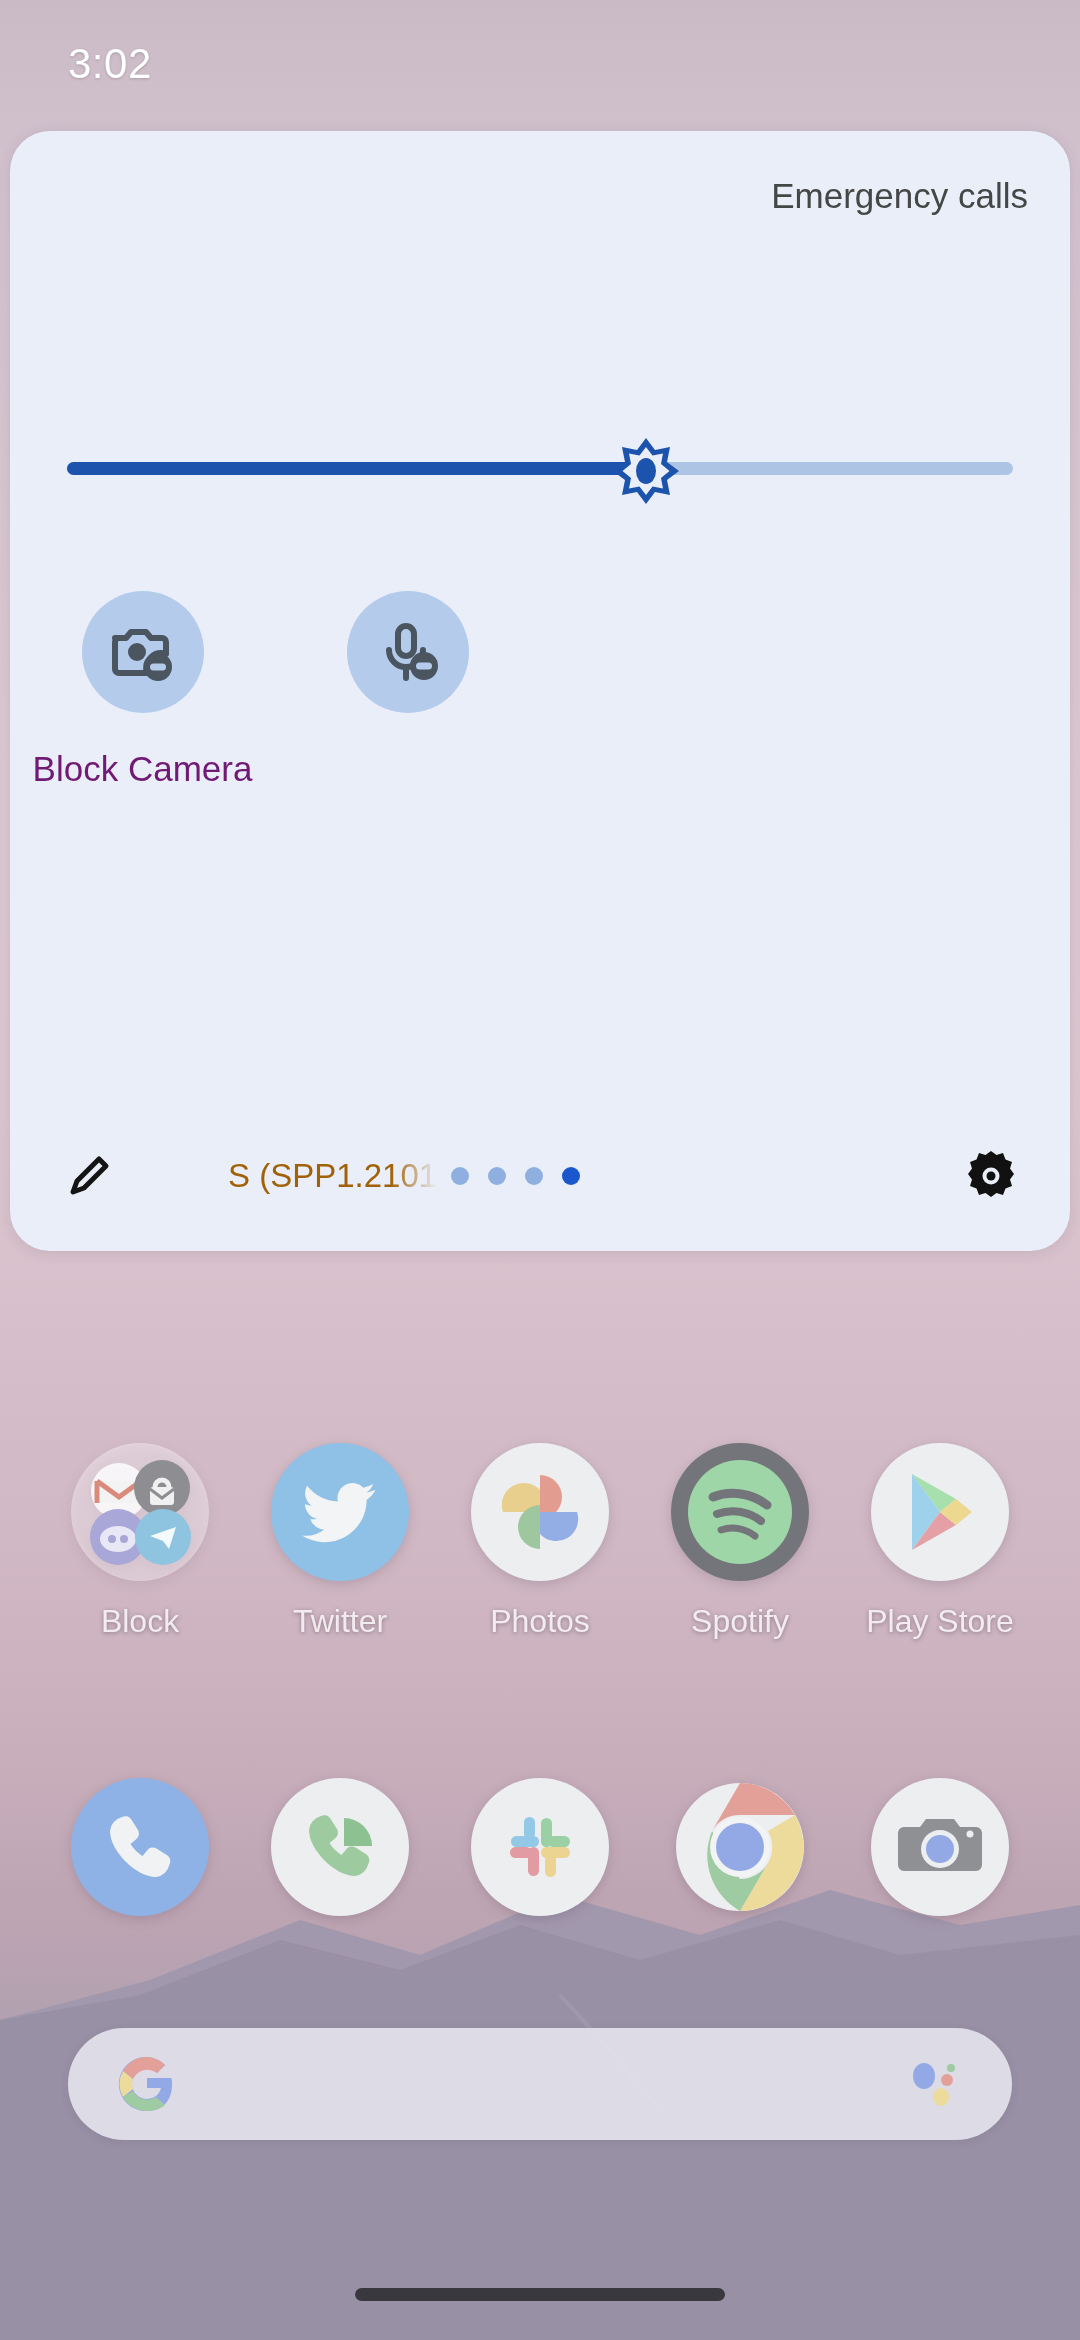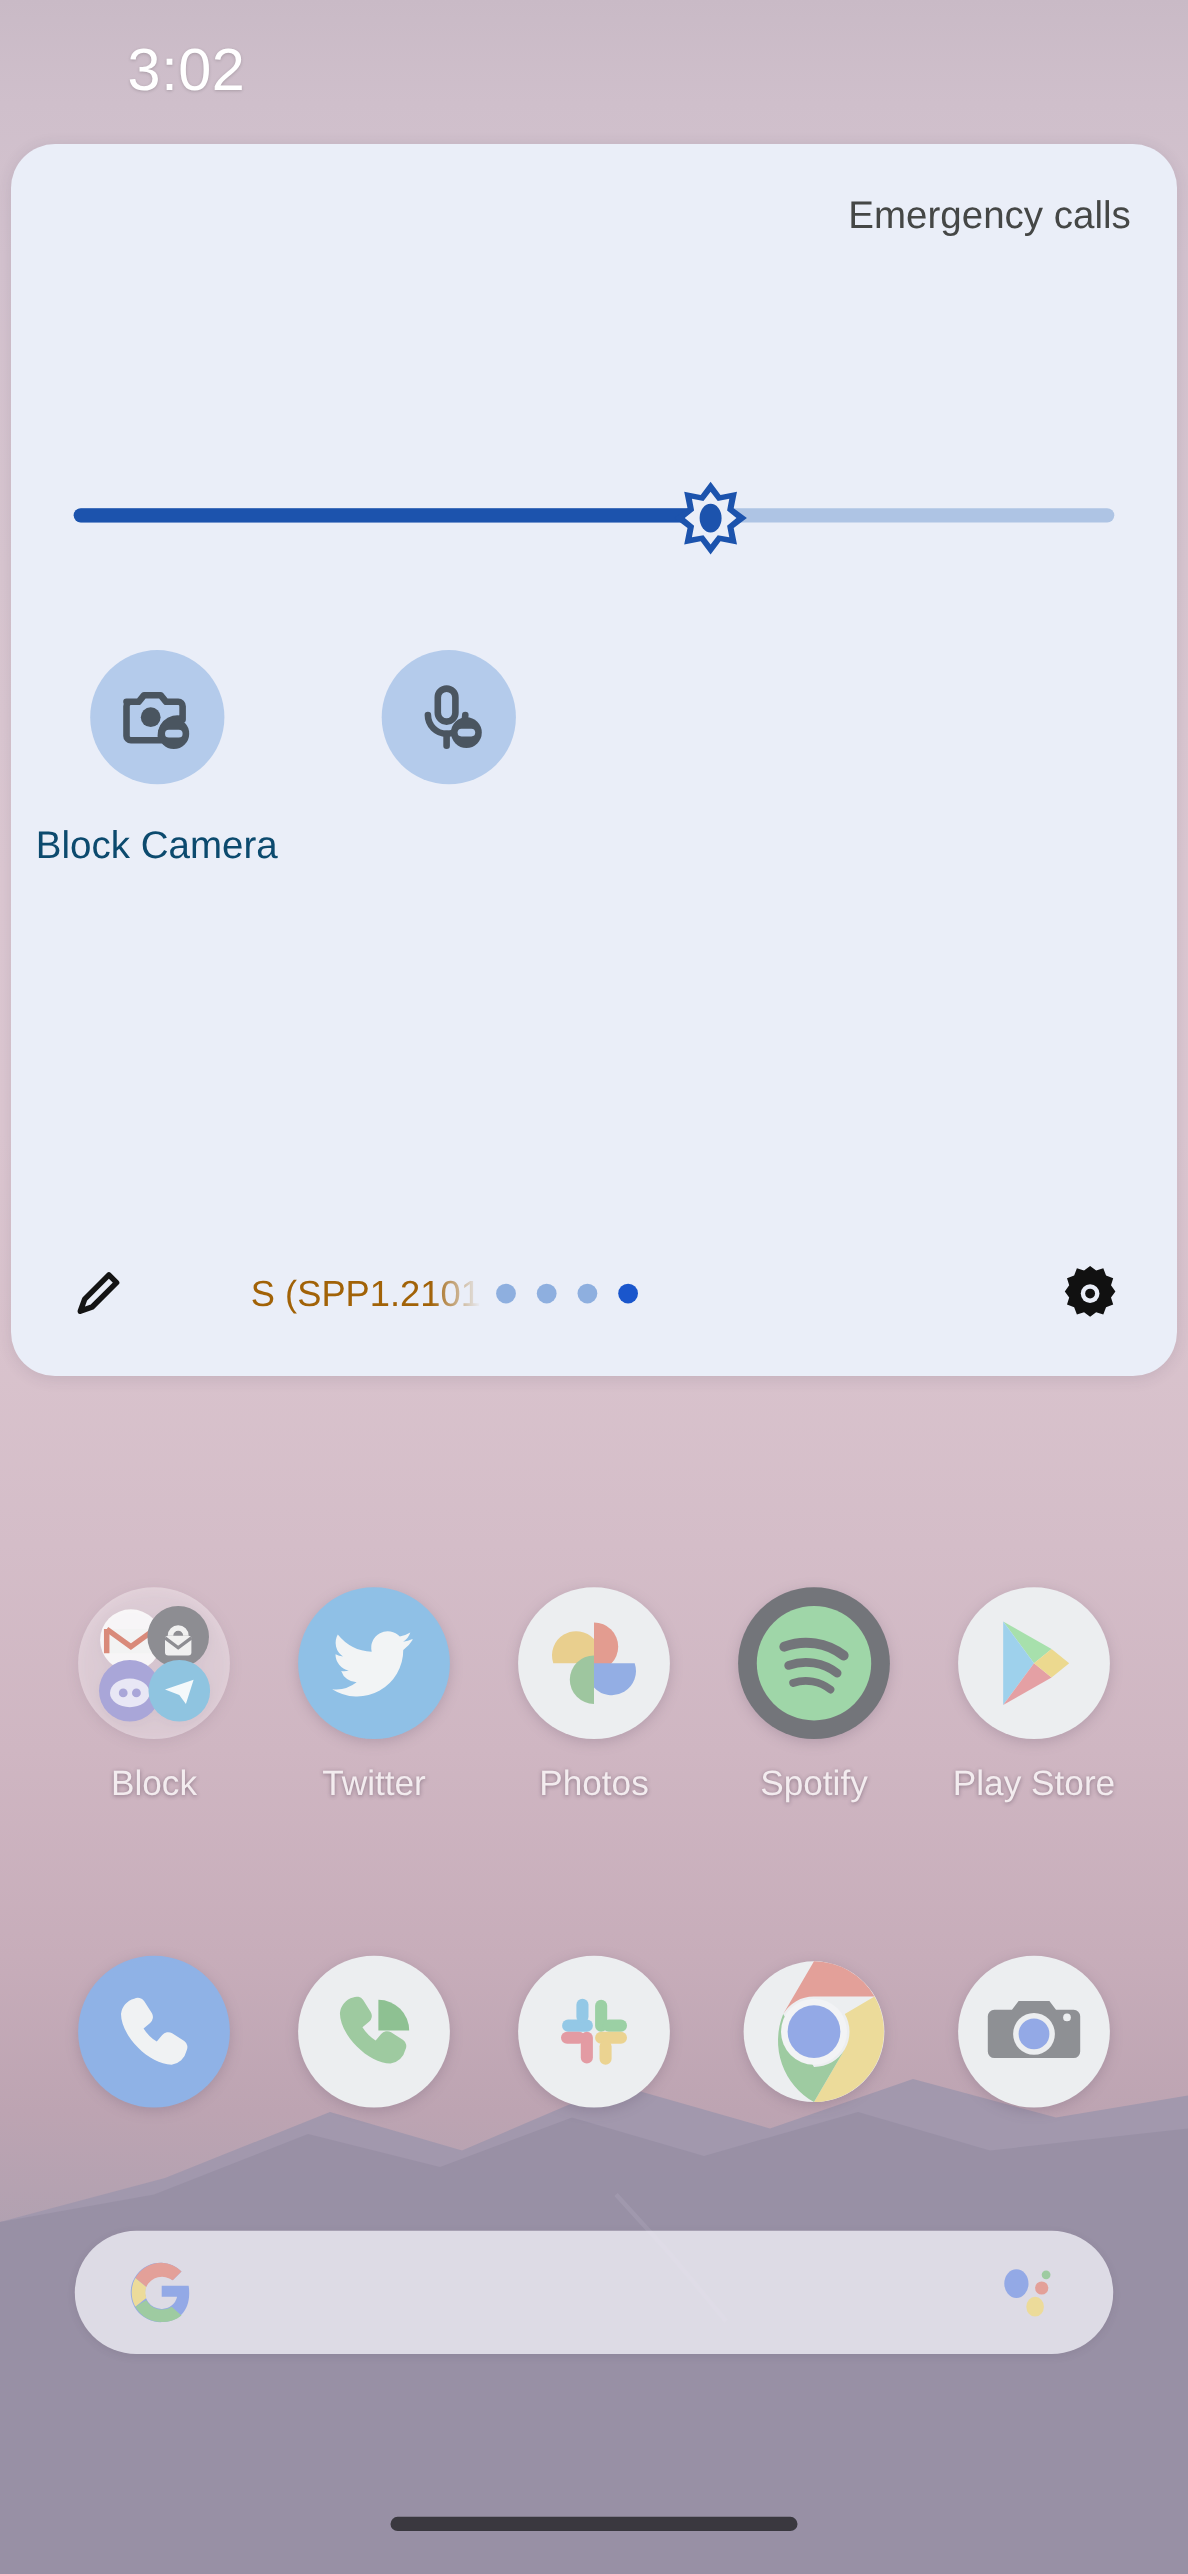--- a/index.html
+++ b/index.html
@@ -23,21 +23,21 @@
   .mountain { position:absolute; left:0; width:1080px; pointer-events:none; }
   #mtn-back { bottom:0; height:620px; }
   #mtn-front { bottom:0; height:520px; }
 
   
   #status-bar {
     position:absolute; top:0; left:0; width:1080px; height:128px;
     display:flex; align-items:center;
   }
   #clock {
-    margin-left:116px; color:#ffffff; font-size:54px; letter-spacing:0.5px;
+    margin-left:68px; color:#ffffff; font-size:42px; letter-spacing:0.5px;
     text-shadow:0 1px 3px rgba(0,0,0,0.18);
   }
 
   
   #qs-panel {
     position:absolute; top:131px; left:10px;
     width:1060px; height:1120px;
     background:#eaeef8; border-radius:40px;
     box-shadow:0 2px 14px rgba(60,50,70,0.12);
   }
@@ -72,21 +72,21 @@
   #tiles {
     position:absolute; top:460px; left:0; width:1060px;
     display:flex;
   }
   .tile { width:265px; display:flex; flex-direction:column; align-items:center; }
   .tile-icon {
     width:122px; height:122px; border-radius:61px;
     background:#b4cbeb; display:flex; align-items:center; justify-content:center;
   }
   .tile-label {
-    margin-top:36px; color:#0c4a6e; font-size:35px; white-space:nowrap;
+    margin-top:36px; color:#701a75; font-size:35px; white-space:nowrap;
   }
 
   
   #qs-footer {
     position:absolute; bottom:0; left:0; right:0; height:150px;
     display:flex; align-items:center;
   }
   #edit-button { margin-left:50px; width:58px; height:58px; display:flex; align-items:center; justify-content:center; }
   #build-wrap {
     position:relative; margin-left:110px; display:flex; align-items:center;

